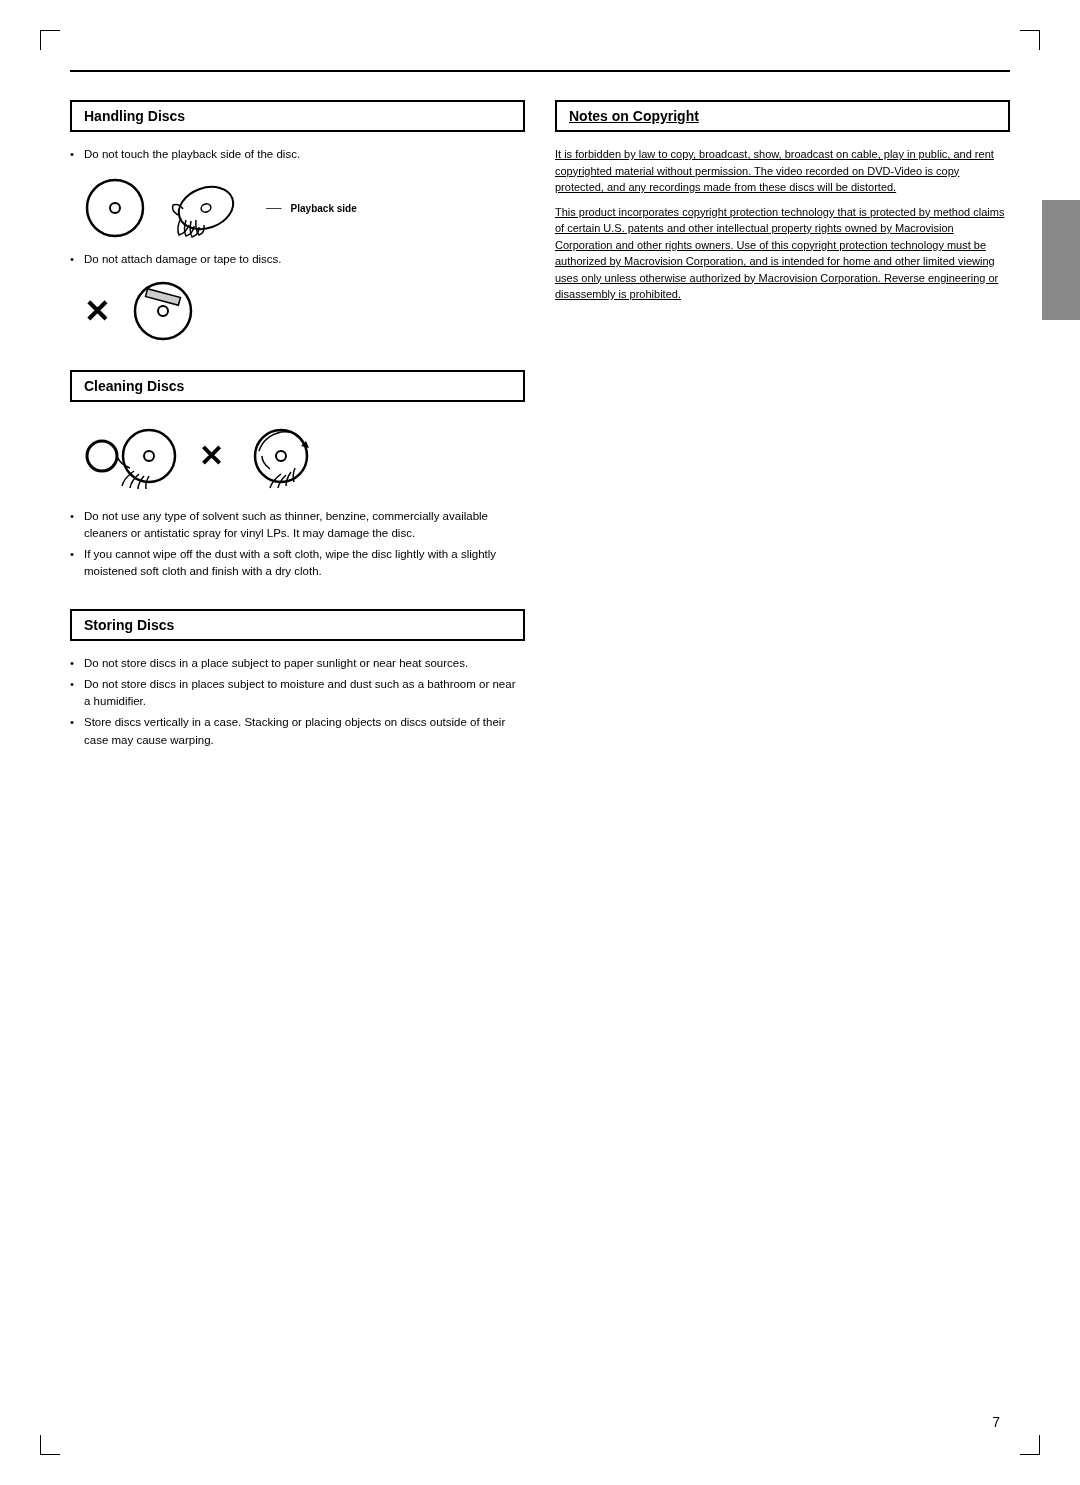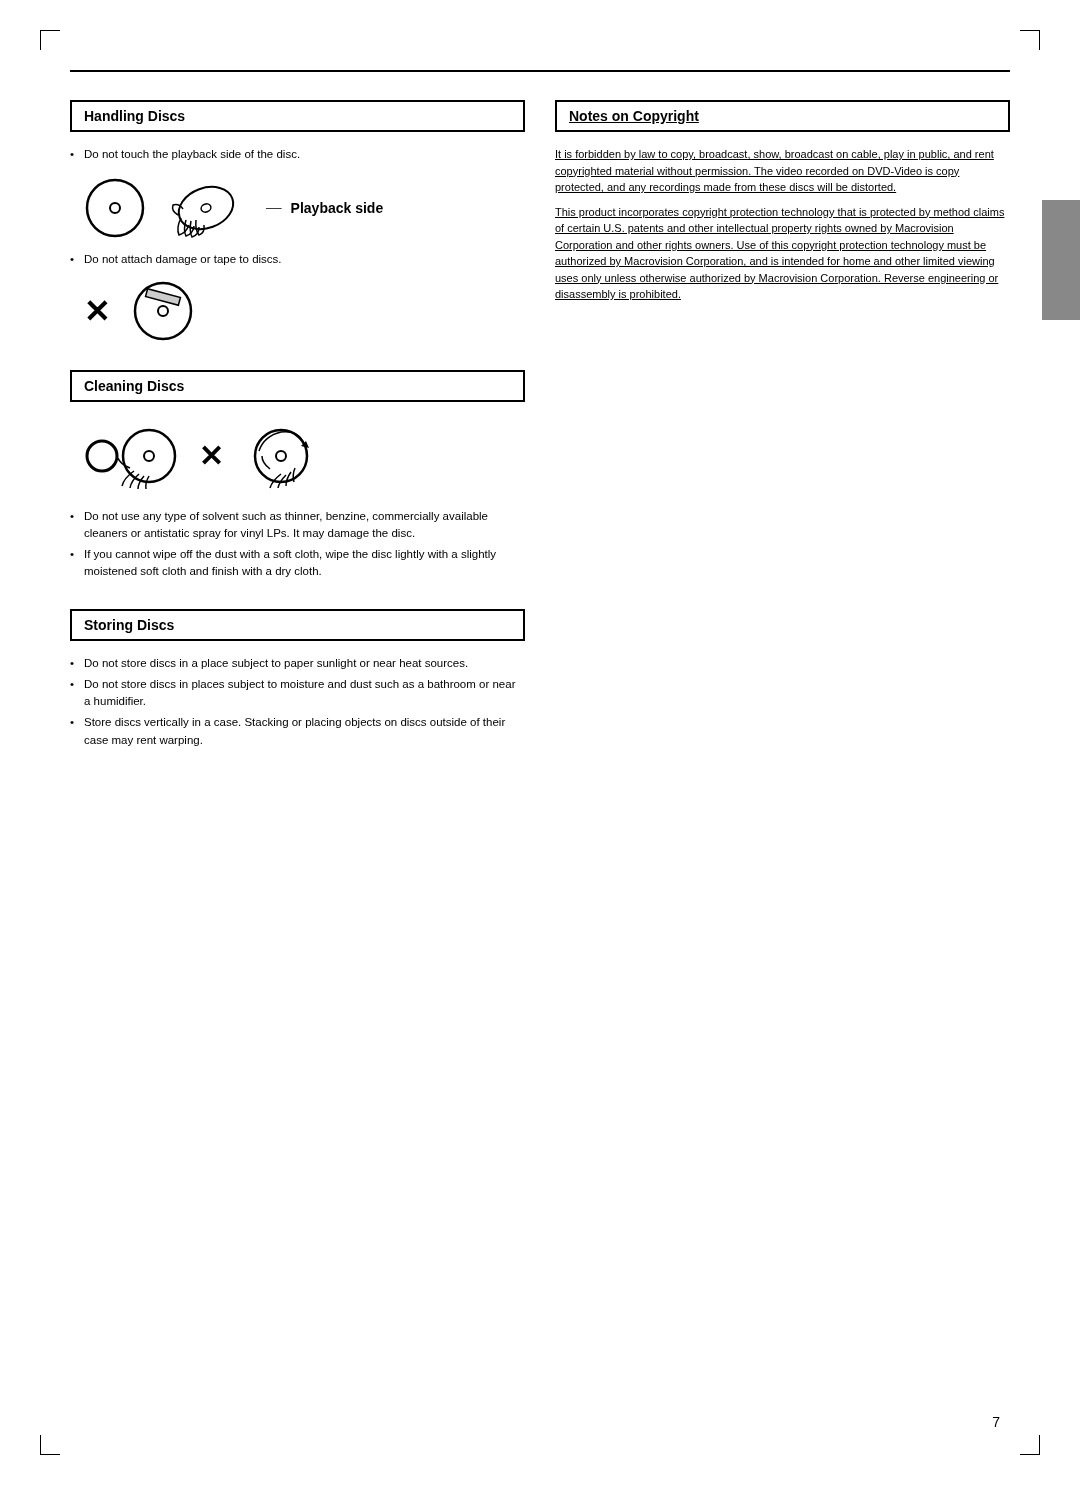--- a/index.html
+++ b/index.html
@@ -118,21 +118,21 @@
 
     .bullet-list li::before {
       content: "•";
       position: absolute;
       left: 0;
       top: 0;
     }
 
     
     .playback-label {
-      font-size: 14px;
+      font-size: 10px;
       font-weight: bold;
       margin-left: 5px;
     }
 
     .playback-arrow {
       display: flex;
       align-items: center;
       gap: 4px;
     }
 
@@ -293,21 +293,21 @@
     </div>
 
     <div class="storing-section section-block">
       <div class="section-heading">
         <h2>Storing Discs</h2>
       </div>
 
       <ul class="bullet-list">
         <li>Do not store discs in a place subject to paper sunlight or near heat sources.</li>
         <li>Do not store discs in places subject to moisture and dust such as a bathroom or near a humidifier.</li>
-        <li>Store discs vertically in a case. Stacking or placing objects on discs outside of their case may rent warping.</li>
+        <li>Store discs vertically in a case. Stacking or placing objects on discs outside of their case may cause warping.</li>
       </ul>
     </div>
 
   </div>
 
   <div class="right-column">
 
     <div class="copyright-section section-block">
       <div class="section-heading">
         <h2>Notes on Copyright</h2>

